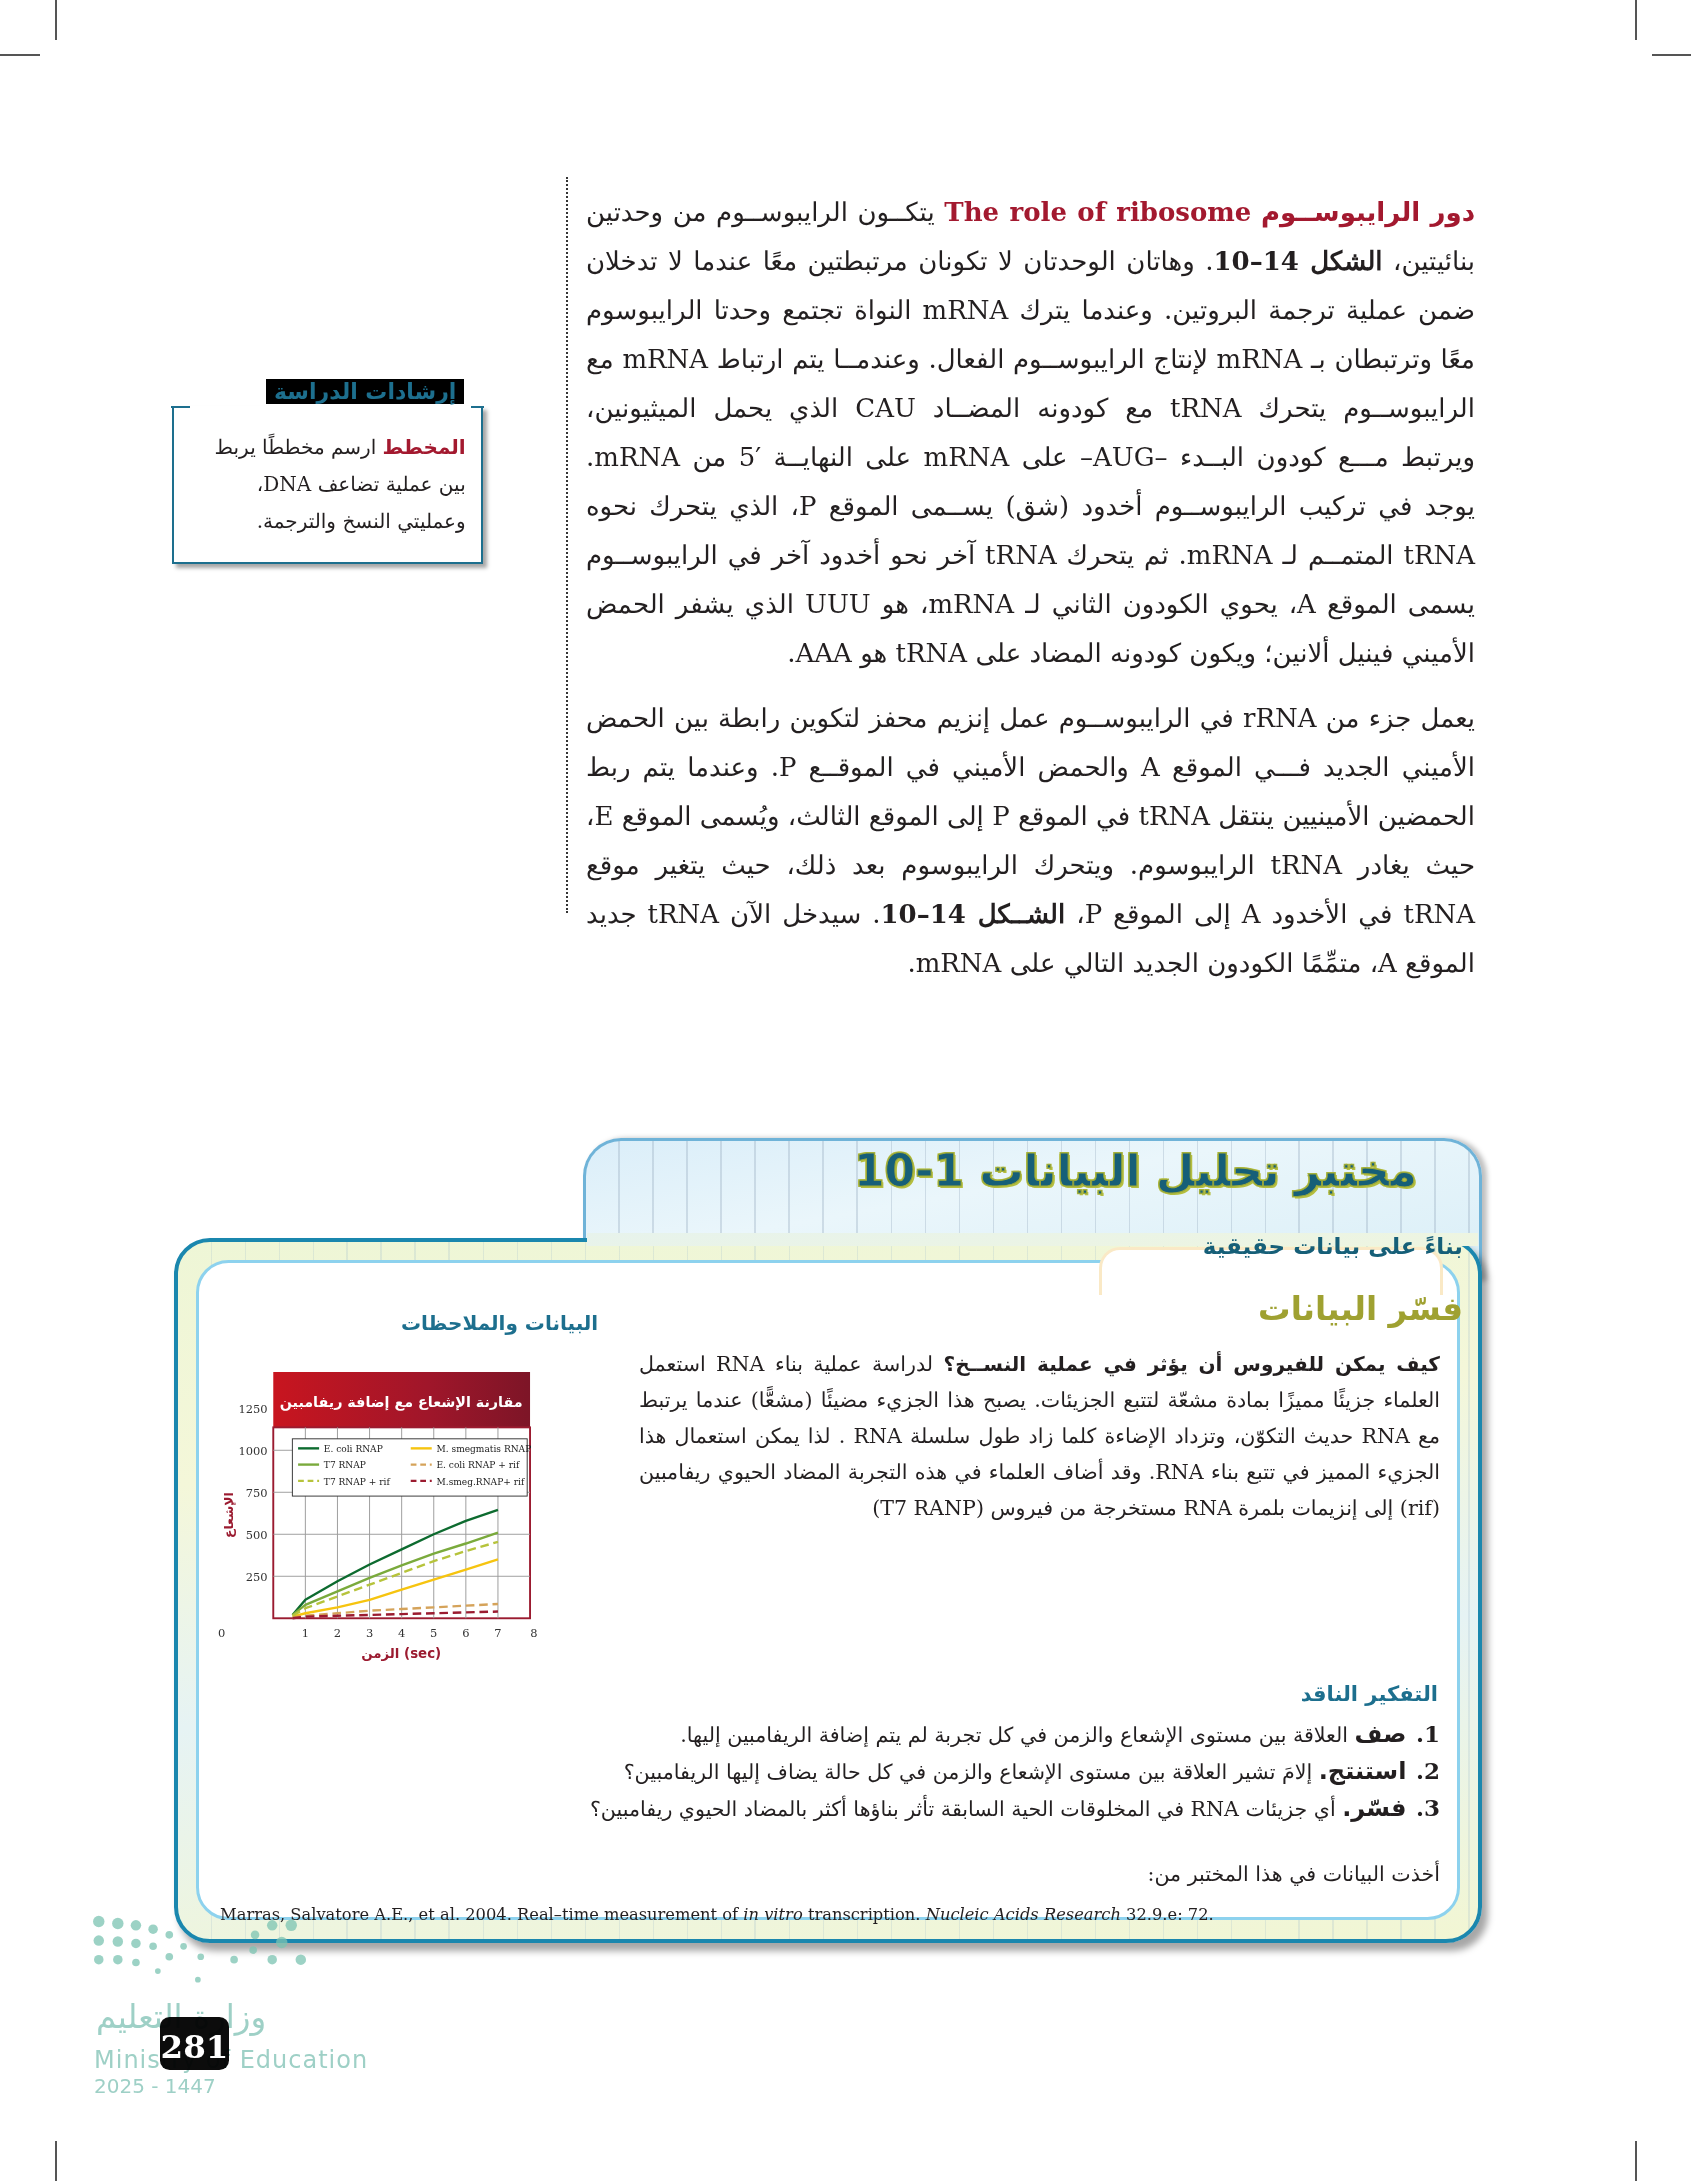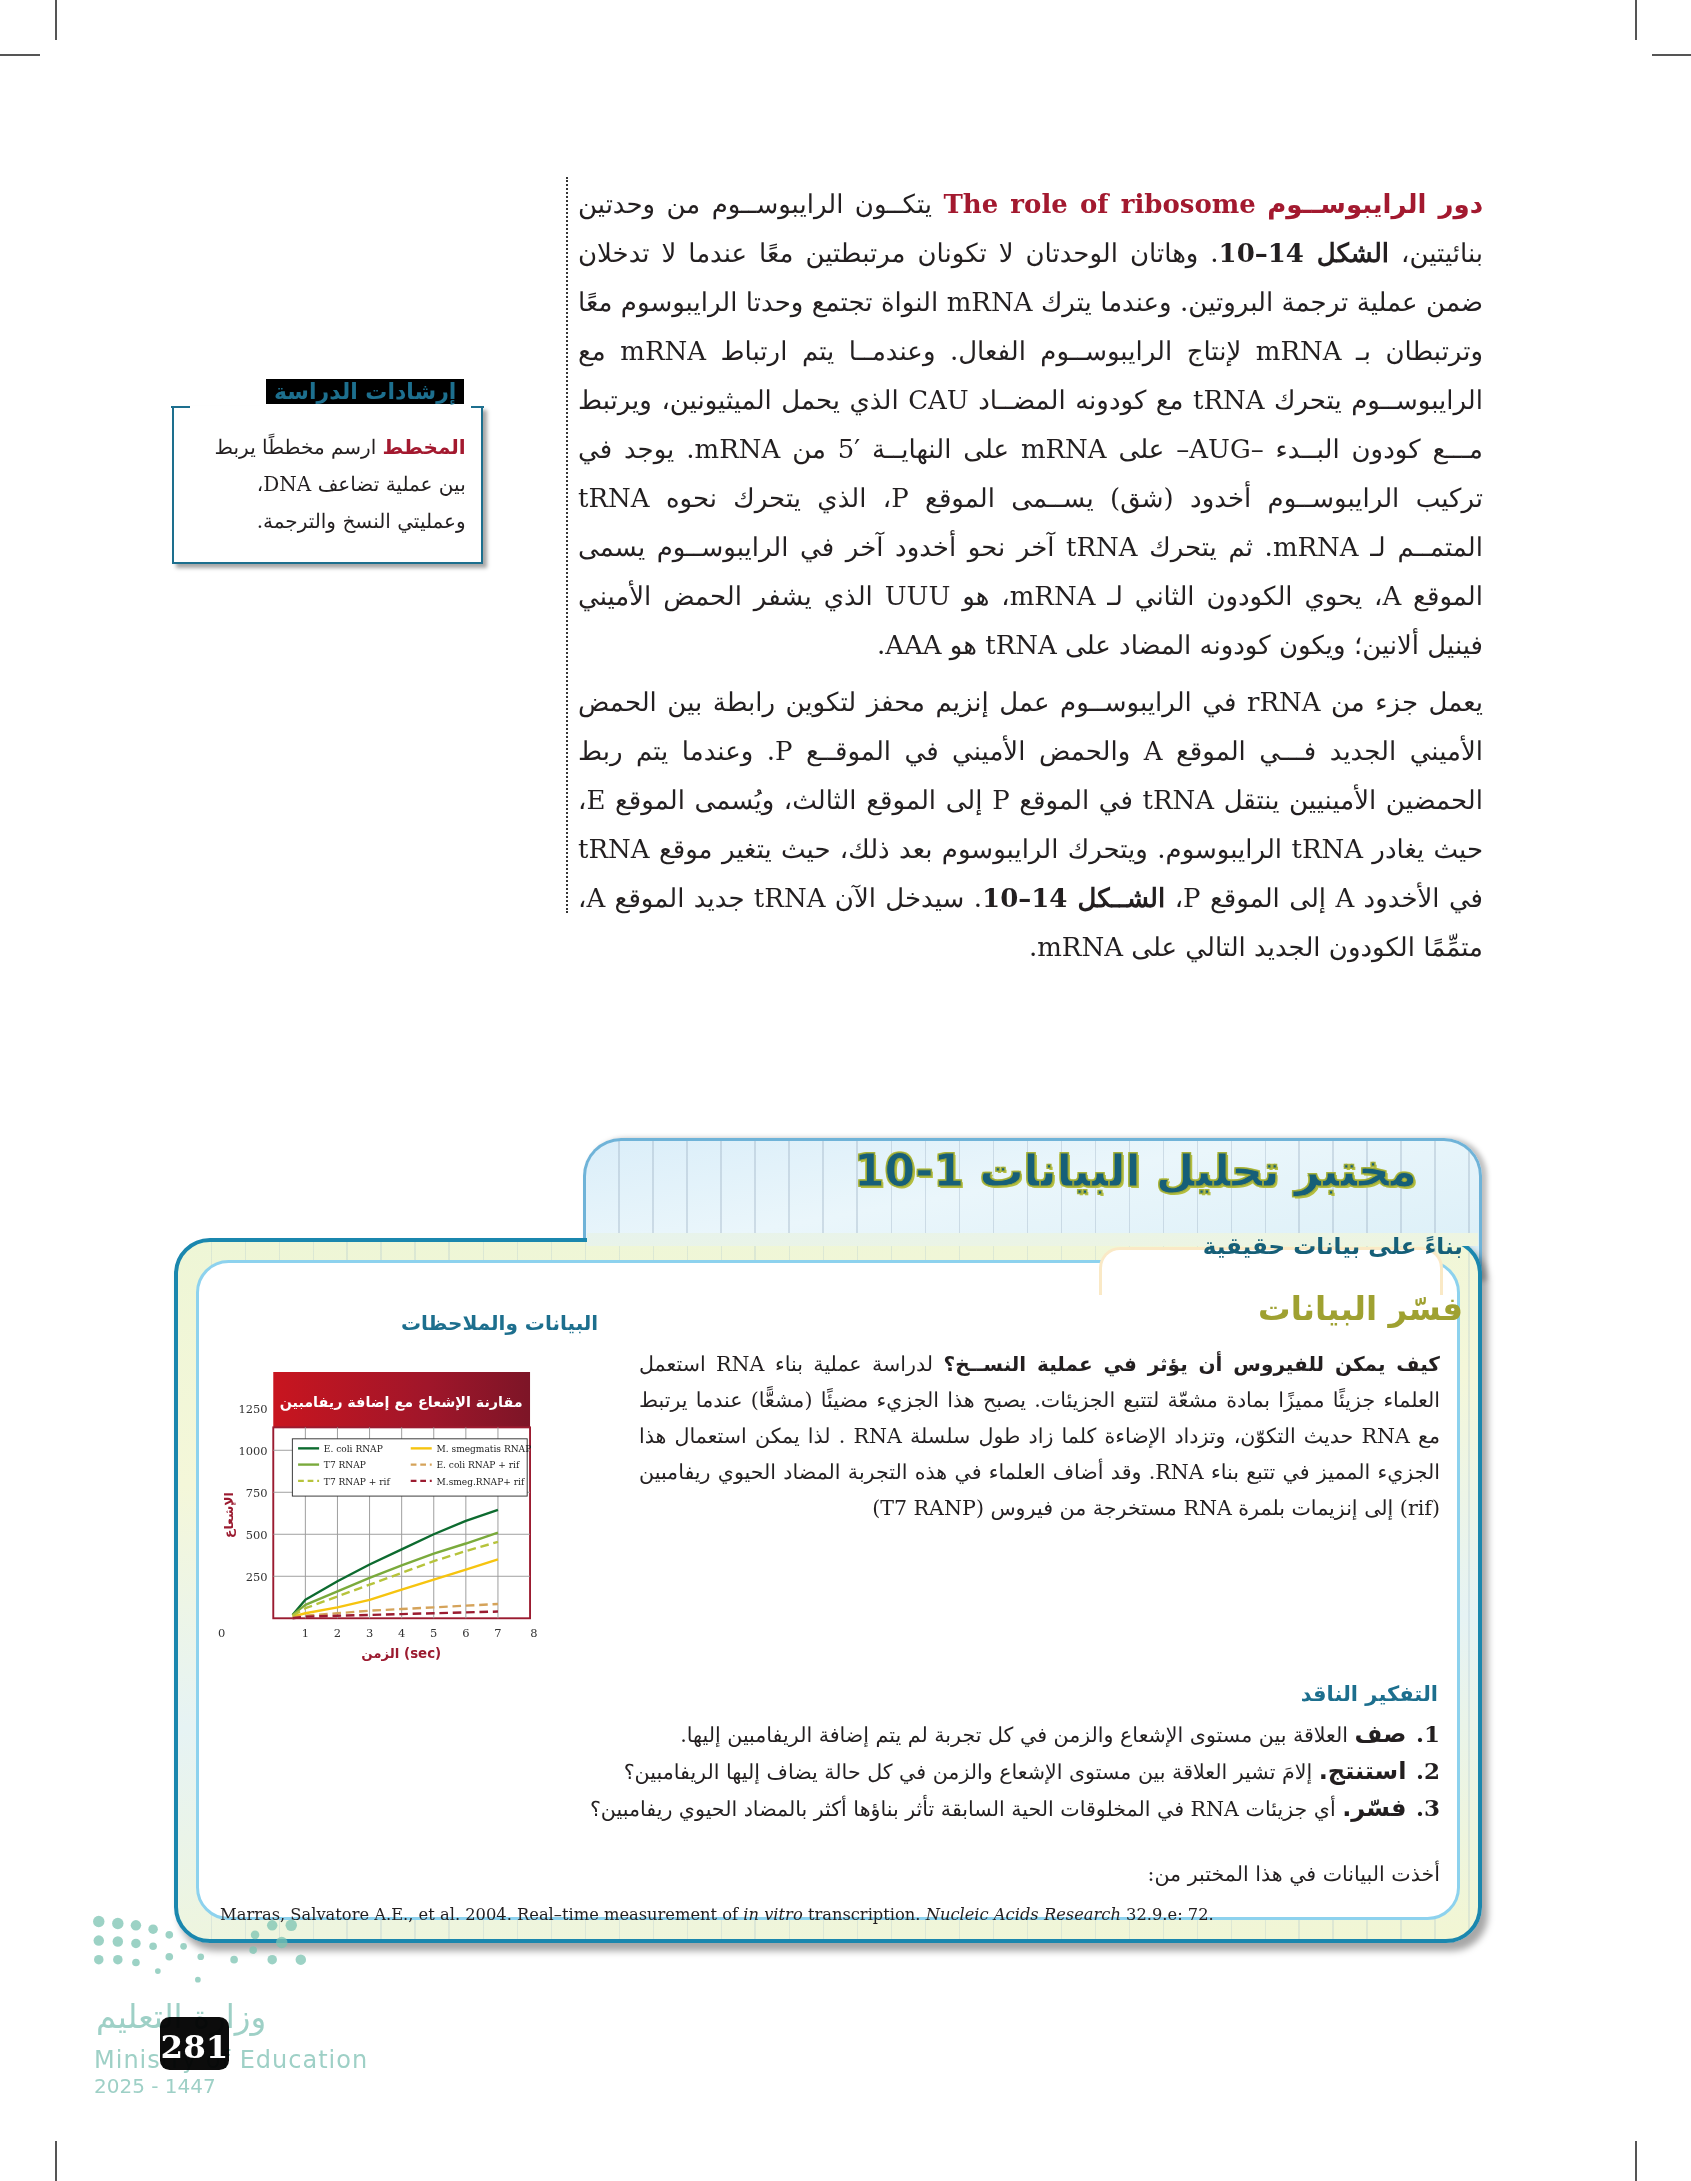--- a/index.html
+++ b/index.html
@@ -8,21 +8,21 @@
 
   
   .crop { position: absolute; background: #555; }
 
   
   .article {
     position: absolute; left: 570px; top: 172px; width: 921px;
     direction: rtl; text-align: justify; text-align-last: right;
     font-family: "DejaVu Serif", serif; font-size: 26px; line-height: 49px; color: #231f20;
   }
-  .article p { margin: 8px; }
+  .article p { margin: 16px; }
   .article p + p { margin-top: 7.6px; }
   .heading-red { color: #a3192f; font-weight: bold; font-family: "DejaVu Sans", sans-serif; }
   .bold { font-weight: bold; }
   .dotted-rule {
     position: absolute; left: 566px; top: 177px; height: 736px; width: 0;
     border-left: 2.9px dotted #333;
   }
 
   
   .tipbox {

